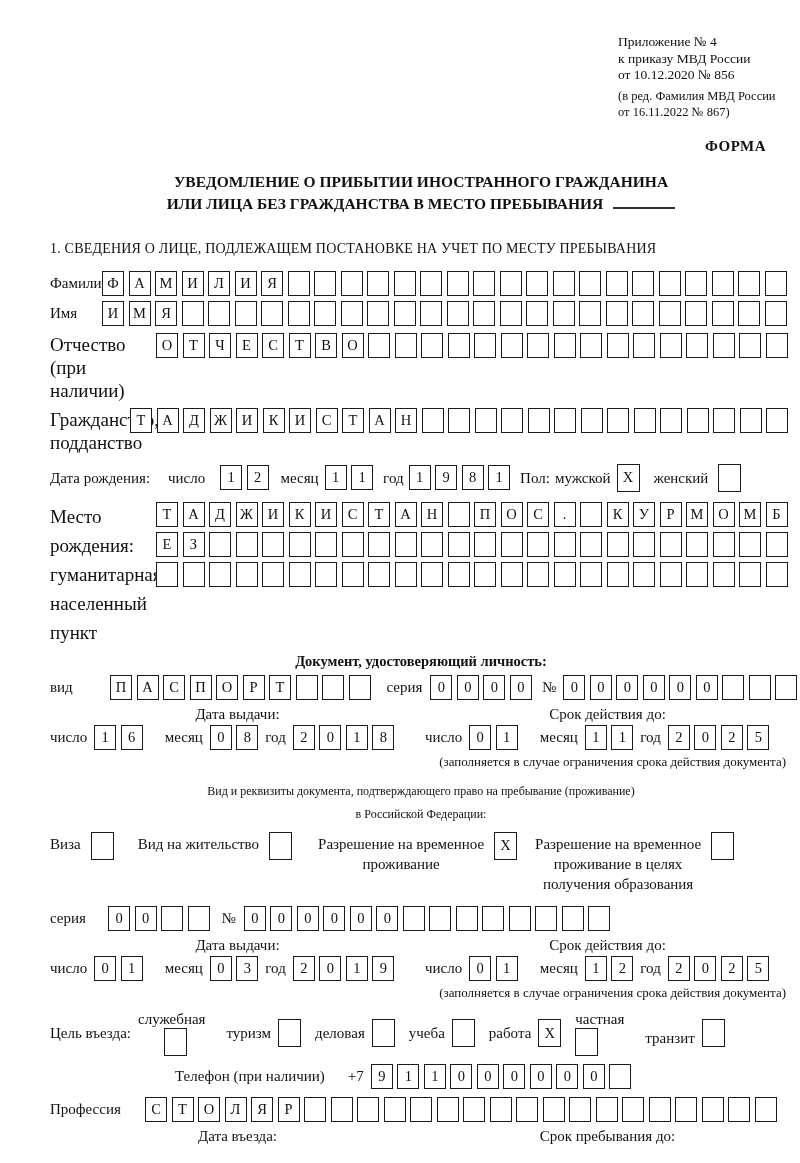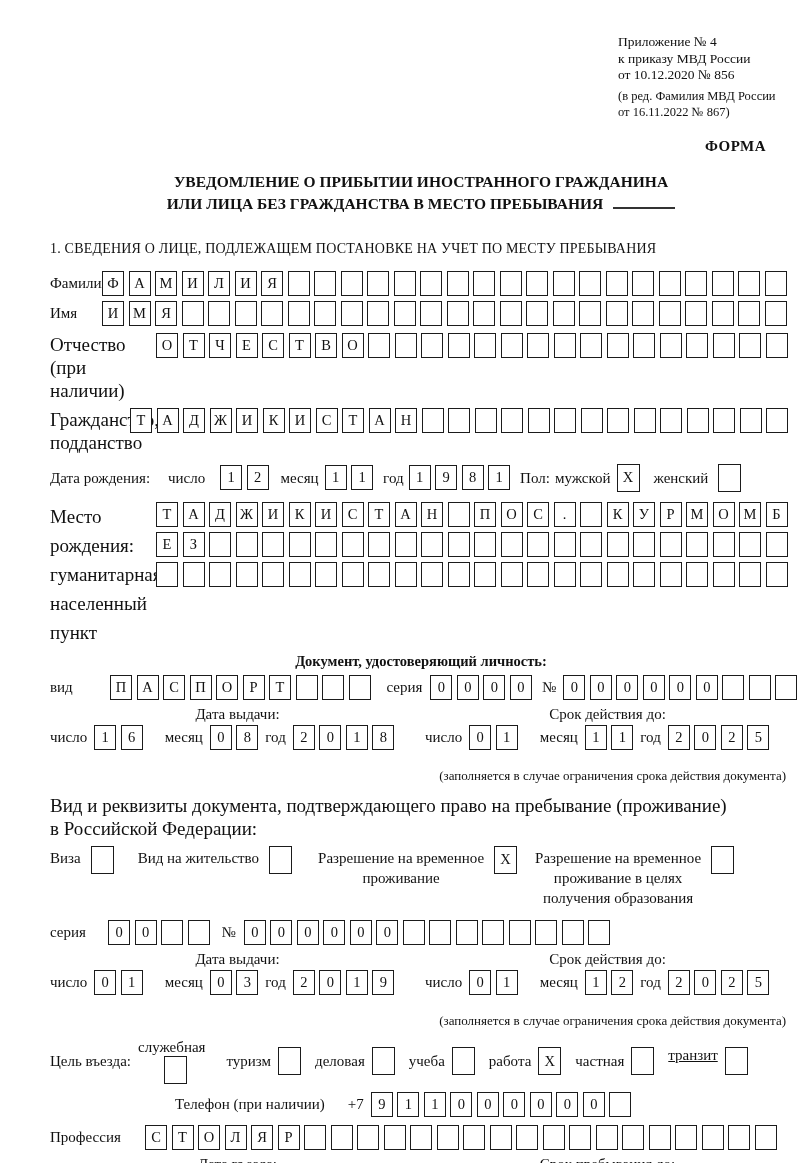--- a/index.html
+++ b/index.html
@@ -40,24 +40,24 @@
   .lw52  { width:52px; }  .lw80  { width:80px; }
   .lw106 { width:106px; } .lw95  { width:95px; }
 
   
   .dates { display:flex; margin-top:6px; }
   .dates .col-l { width:375px; }
   .dates .col-r { width:365px; }
   .d-head { text-align:center; font-size:15px; }
   .d-fields { display:flex; align-items:center; gap:7px; margin-top:2px; font-size:15px; }
   .d-fields .gap { width:8px; }
-  .note { font-size:13px; margin-top:18px; text-align:right; padding-right:4px; }
+  .note { font-size:13px; margin-top:4px; text-align:right; padding-right:4px; }
 
   .doc-heading { text-align:center; font-weight:bold; font-size:14.5px; margin-top:6px; }
-  .intro { font-size:19px; line-height:23px; margin-top:10px; }
+  .intro { font-size:12px; line-height:23px; margin-top:10px;text-align:center; }
 
   
   .optgrid { display:flex; align-items:flex-start; margin-top:8px; }
   .opt { display:flex; align-items:flex-start; }
   .opt .olbl { font-size:15px; line-height:20px; text-align:center; }
   .opt .boxes { margin-left:10px; margin-top:-2px; }
 
   .inline-opts { display:flex; align-items:center; font-size:15px; margin-top:8px; }
   .inline-opts .olbl { margin-right:7px; }
 </style>
@@ -564,27 +564,27 @@
           <span class="boxes big">
             <span class="cbox"></span>
           </span>
         </span>
         <span style="display: flex; align-items: center;">
           <span style="margin-right: 7px;">работа</span>
           <span class="boxes big">
             <span class="cbox">X</span>
           </span>
         </span>
-        <span style="display: flex; align-items: center;">
+        <span style="display: flex;  flex-direction: column;">
           <span style="margin-right: 7px;">частная</span>
           <span class="boxes big">
             <span class="cbox"></span>
           </span>
         </span>
-        <span style="display: flex; align-items: flex-start; text-decoration: underline;">
+        <span style="display: flex; align-items: flex-end;">
           <span style="margin-right: 7px;">транзит</span>
           <span class="boxes big">
             <span class="cbox"></span>
           </span>
         </span>
       </span>
   </div>
 
   <div class="inline-opts">
     <span style="width:97px;"></span>

